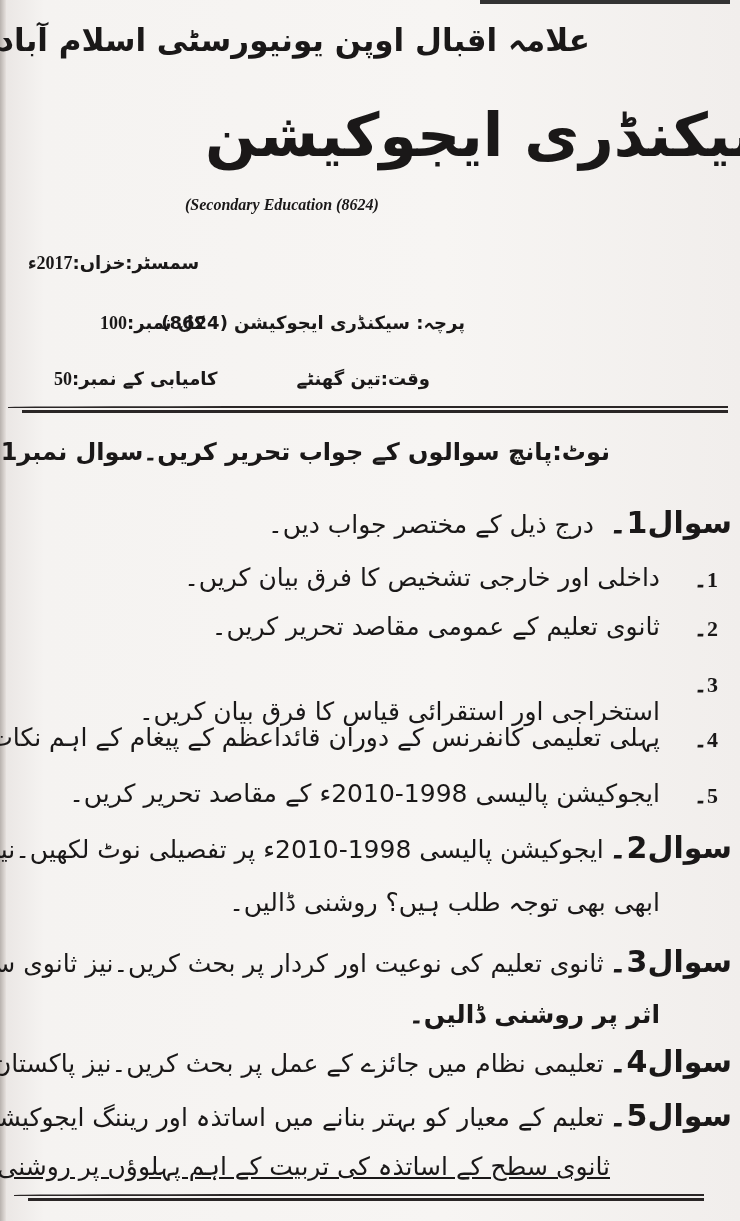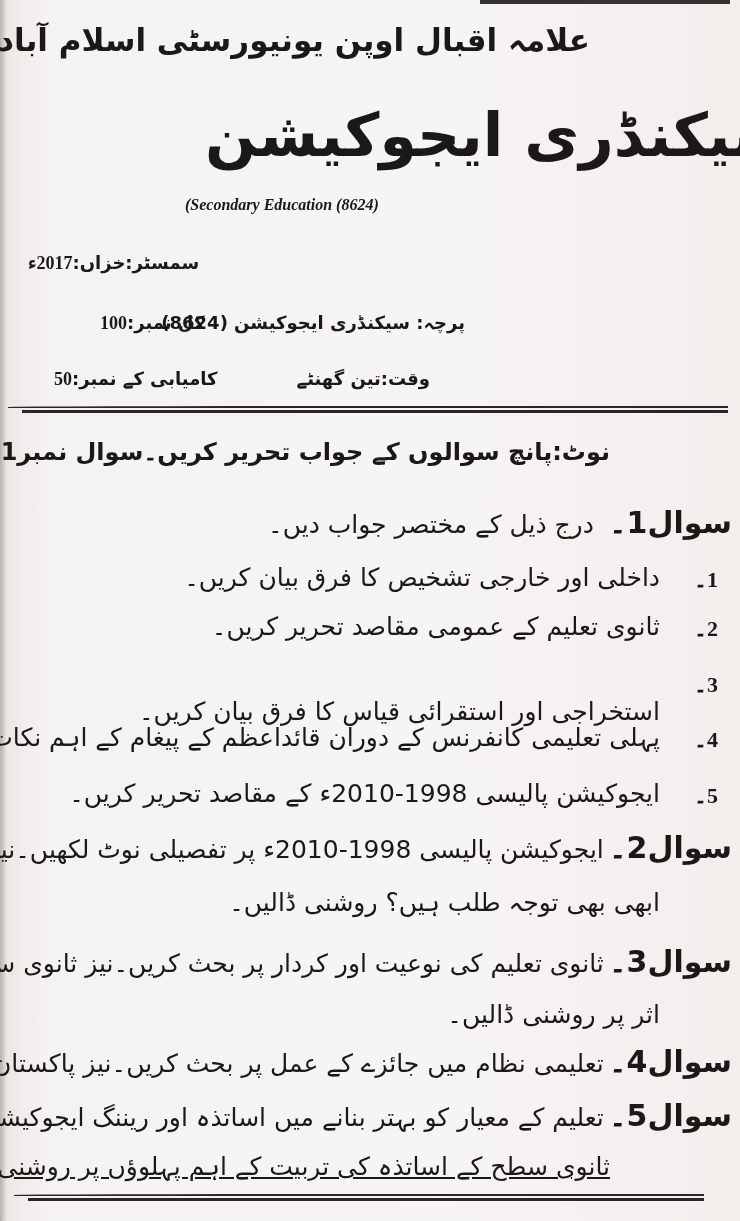--- a/index.html
+++ b/index.html
@@ -110,21 +110,21 @@
   <div class="abs rtl" style="right:8px; top:830px;">
     <span class="qlabel">سوال2۔</span>
     <span class="qtext">ایجوکیشن پالیسی 1998-2010ء پر تفصیلی نوٹ لکھیں۔نیز کونسے ایسے پہلو یا Gaps ہیں جو</span>
   </div>
   <div class="abs rtl qtext" style="right:80px; top:888px;">ابھی بھی توجہ طلب ہیں؟ روشنی ڈالیں۔</div>
 
   <div class="abs rtl" style="right:8px; top:944px;">
     <span class="qlabel">سوال3۔</span>
     <span class="qtext">ثانوی تعلیم کی نوعیت اور کردار پر بحث کریں۔نیز ثانوی سطح کے طلباء پر فارمل آپریشن سٹیج کے</span>
   </div>
-  <div class="abs rtl qtext" style="right:80px; top:1000px;">اثر پر روشنی ڈالیں۔</div>
+  <div class="abs rtl qtext" style="right:80px; top:1000px;font-weight:bold;">اثر پر روشنی ڈالیں۔</div>
 
   <div class="abs rtl" style="right:8px; top:1044px;">
     <span class="qlabel">سوال4۔</span>
     <span class="qtext">تعلیمی نظام میں جائزے کے عمل پر بحث کریں۔نیز پاکستان میں امتحانی اصلاحات پر روشنی ڈالیں۔</span>
   </div>
 
   <div class="abs rtl" style="right:8px; top:1098px;">
     <span class="qlabel">سوال5۔</span>
     <span class="qtext">تعلیم کے معیار کو بہتر بنانے میں اساتذہ اور ریننگ ایجوکیشن کے کردار پر بحث کریں۔نیز</span>
   </div>

